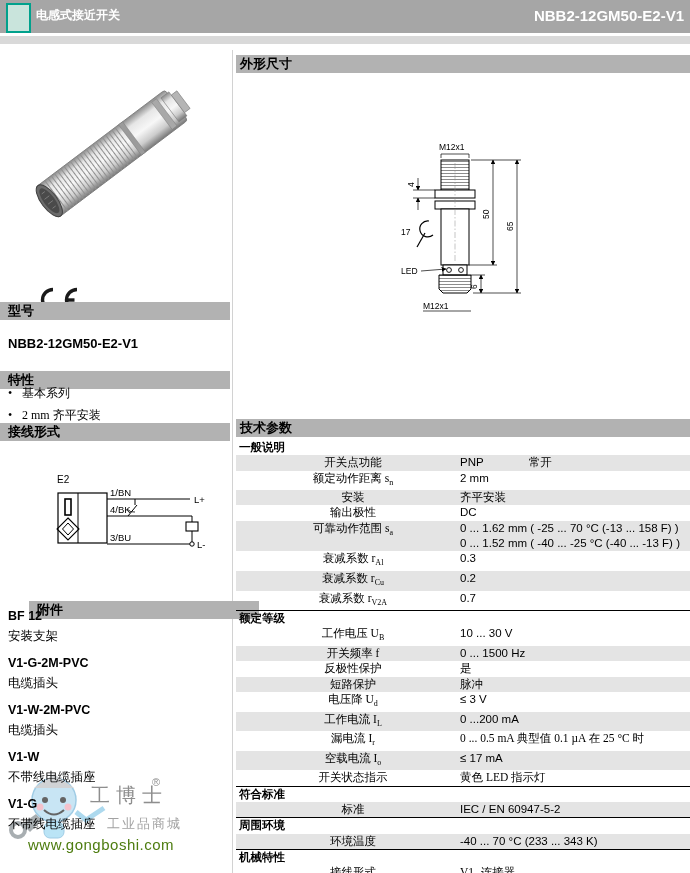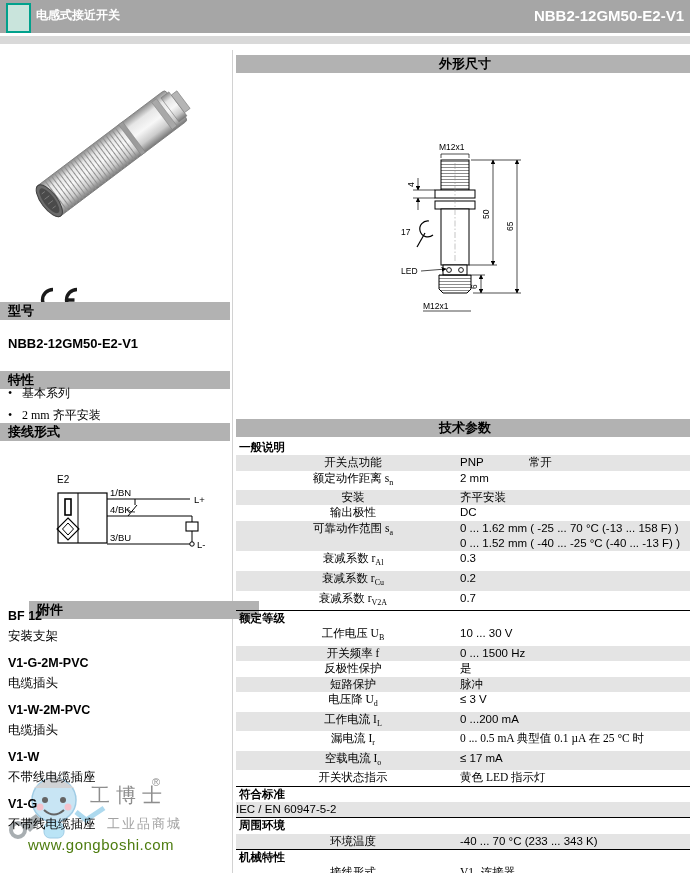--- a/index.html
+++ b/index.html
@@ -10,21 +10,21 @@
   .logo-sq{position:absolute;left:6px;top:3px;width:21px;height:26px;background:#c9e4dc;border:2px solid #00a18c;}
   .topbar .t-left{position:absolute;left:36px;top:7px;font-size:12px;font-weight:bold;color:#fff;}
   .topbar .t-right{position:absolute;right:6px;top:7px;font-size:15px;font-weight:bold;color:#fff;}
   .substrip{position:absolute;left:0;top:36px;width:690px;height:8px;background:#d9d9d9;}
   .vdivider{position:absolute;left:232px;top:50px;width:1px;height:823px;background:#d2d2d2;}
 
   
   .secbar{position:absolute;background:#b2b2b2;font-size:13px;font-weight:bold;color:#000;
           padding-left:8px;height:18px;line-height:18px;box-sizing:border-box;}
   .secbar.left{left:0;width:230px;}
-  .secbar.right{left:236px;width:454px;padding-left:4px;text-align:center;}
+  .secbar.right{left:236px;width:454px;padding-left:4px;}
 
   
   .photo{position:absolute;left:8px;top:52px;}
   .ce{position:absolute;left:33px;top:286px;}
   .model-text{position:absolute;left:8px;top:336px;font-size:13px;font-weight:bold;}
   .features{position:absolute;left:8px;top:385px;font-size:12px;font-family:"Liberation Serif",serif;}
   .features .f-item{margin:0 0 5px 0;}
   .features .bullet{display:inline-block;width:14px;}
   .wiring{position:absolute;left:40px;top:456px;}
   .accessories{position:absolute;left:8px;top:598px;width:215px;z-index:2;}
@@ -312,20 +312,21 @@
           <div class="t-row">
             <span class="t-label">开关状态指示</span>
             <span class="t-value">黄色 LED 指示灯</span>
           </div>
         </div>
     </div>
     <div class="t-section">
       <div class="t-sec-title">符合标准</div>
       <div class="t-sec-body stripe-odd">
           <div class="t-row">
+            <span class="t-label">标准</span>
             <span class="t-value latin">IEC / EN 60947-5-2</span>
           </div>
         </div>
     </div>
     <div class="t-section">
       <div class="t-sec-title">周围环境</div>
       <div class="t-sec-body stripe-odd">
           <div class="t-row">
             <span class="t-label">环境温度</span>
             <span class="t-value latin">-40 ... 70 °C (233 ... 343 K)</span>

